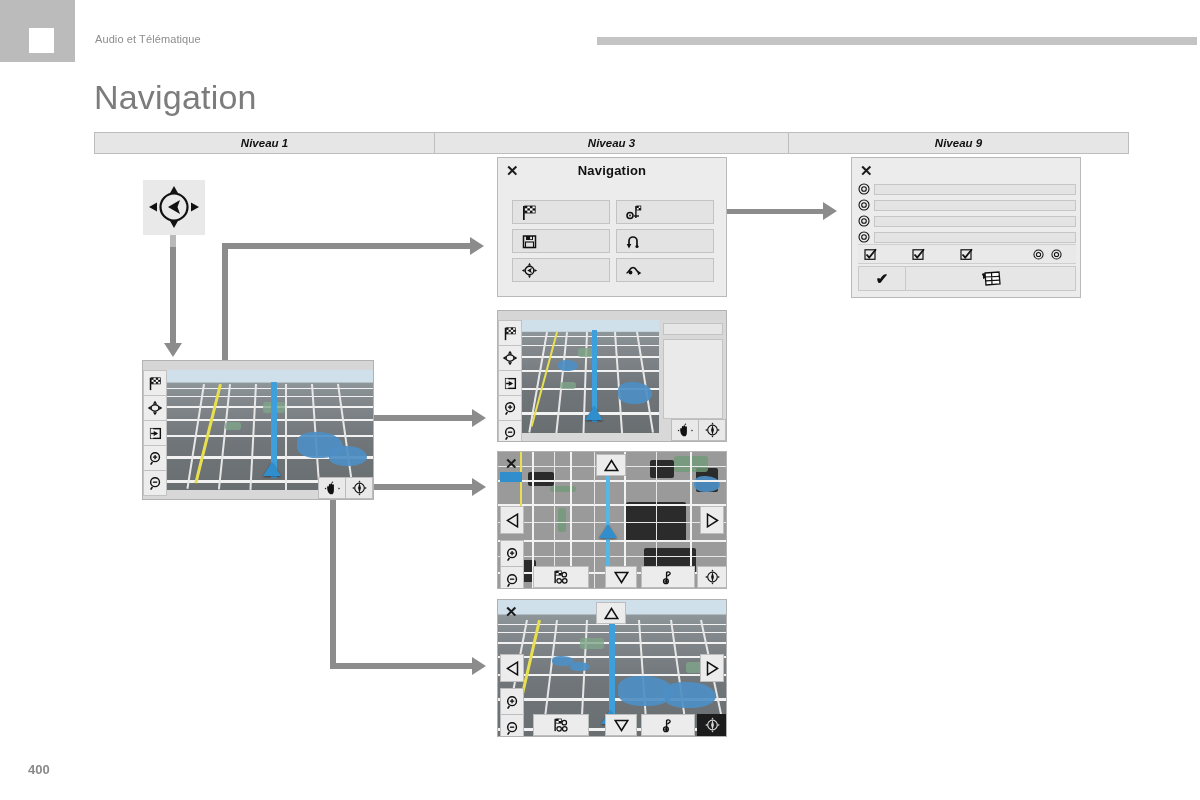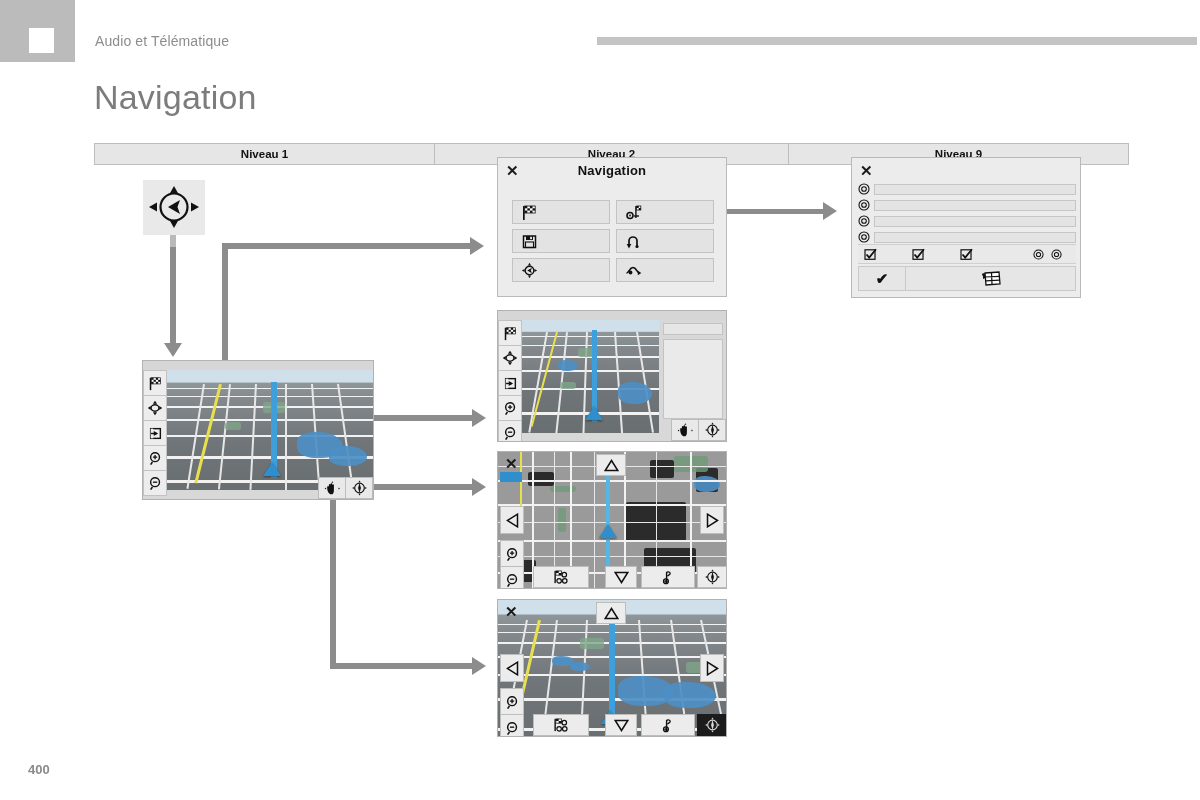--- a/index.html
+++ b/index.html
@@ -15,37 +15,37 @@
   .corner-block {
     position: absolute; left: 0; top: 0; width: 75px; height: 62px;
     background: #bbbbbb;
   }
   .corner-block .inner {
     position: absolute; left: 29px; top: 28px; width: 25px; height: 25px;
     background: #ffffff;
   }
   .header-title {
     position: absolute; left: 95px; top: 33px;
-    font-size: 14px; color: #8d8d8d; letter-spacing: .1px;
+    font-size: 11px; color: #8d8d8d; letter-spacing: .1px;
   }
   .header-bar {
     position: absolute; left: 597px; top: 37px; width: 600px; height: 8px;
     background: #c4c4c4;
   }
   .page-title {
     position: absolute; left: 94px; top: 78px;
     font-size: 34px; color: #7c7c7c; font-weight: 400; letter-spacing: .2px;
   }
   .page-number {
     position: absolute; left: 28px; top: 762px;
     font-size: 13px; color: #8a8a8a; font-weight: bold;
   }
 
   
-  .levels { position: absolute; left: 94px; top: 143px; width: 1035px; height: 22px; display: flex; }
+  .levels { position: absolute; left: 94px; top: 132px; width: 1035px; height: 22px; display: flex; font-style: italic; }
   .level-cell {
     background: #e6e6e6; border: 1px solid #bdbdbd;
     display: flex; align-items: center; justify-content: center;
     font-size: 11.5px; font-weight: bold; color: #111;
     margin-right: -1px;
   }
   .level-cell.l1 { width: 341px; }
   .level-cell.l2 { width: 355px; }
   .level-cell.l3 { width: 341px; }
 
@@ -194,21 +194,21 @@
   <div class="corner-block">
     <div class="inner"></div>
   </div>
   <div class="header-title">Audio et Télématique</div>
   <div class="header-bar"></div>
   <div class="page-title">Navigation</div>
   <div class="page-number">400</div>
 
   <div class="levels">
     <div class="level-cell l1">Niveau 1</div>
-    <div class="level-cell l2">Niveau 2</div>
+    <div class="level-cell l2">Niveau 3</div>
     <div class="level-cell l3">Niveau 9</div>
   </div>
 
   <div class="conn" style="left:170px; top:247px; width:6px; height:96px;"></div>
   <div class="arrowhead down" style="left:164px; top:343px;"></div>
 
   <div class="conn" style="left:222px; top:243px; width:6px; height:140px;"></div>
   <div class="conn" style="left:222px; top:243px; width:250px; height:6px;"></div>
   <div class="arrowhead" style="left:470px; top:237px;"></div>
 

